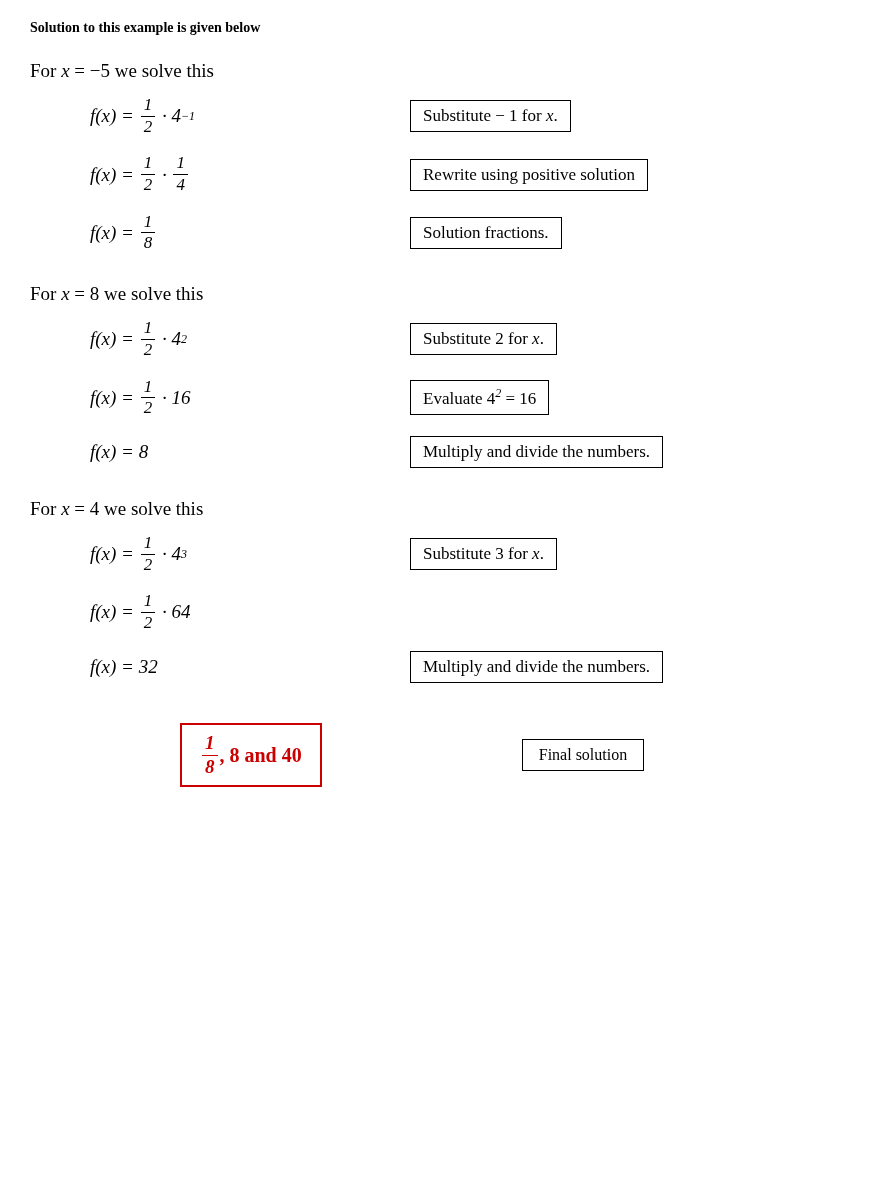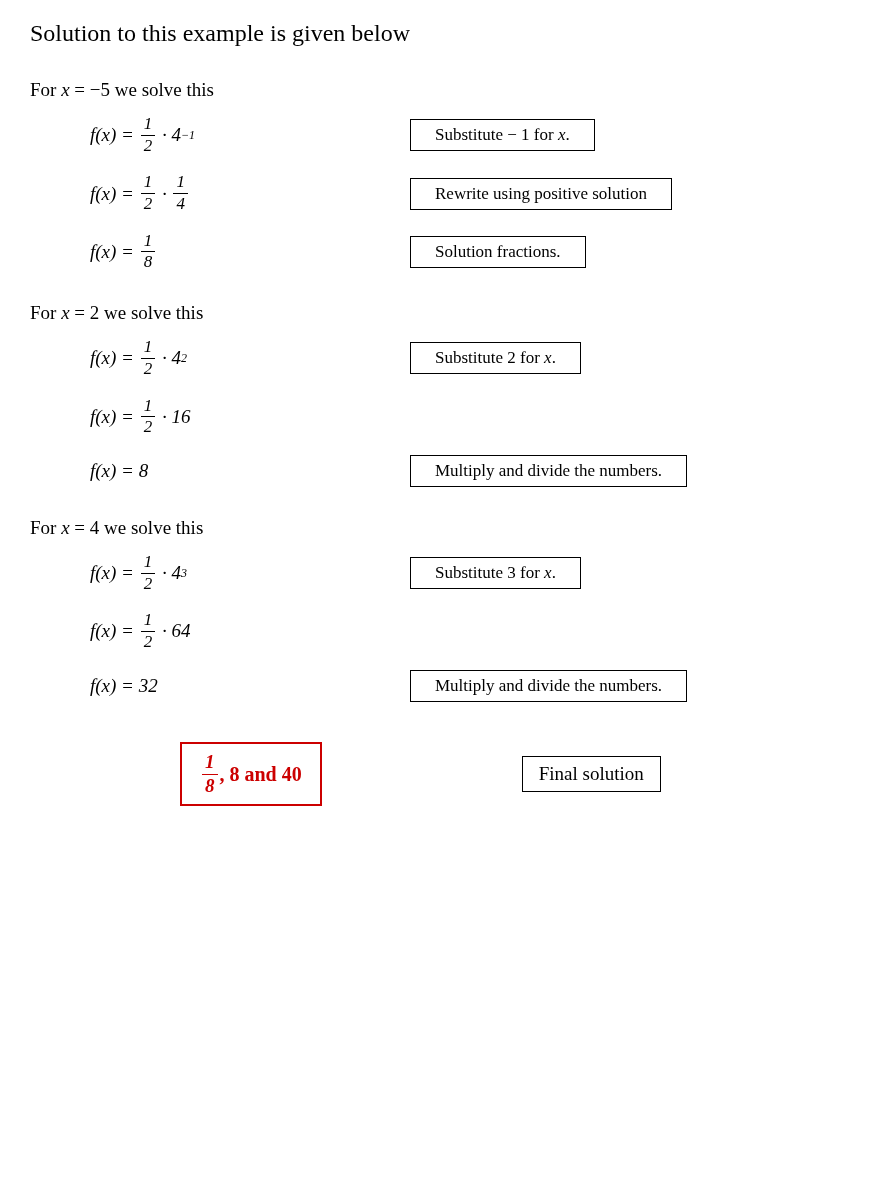--- a/index.html
+++ b/index.html
@@ -6,22 +6,23 @@
     body {
       background: #fff;
       font-family: 'Times New Roman', Times, serif;
       font-size: 18px;
       color: #000;
       width: 882px;
       min-height: 1186px;
       padding: 20px 30px;
     }
     .page-title {
-      font-size: 24px;
-      margin-bottom: 32px;
+      font-size: 14px;
+      margin-bottom: 24px;
+      font-weight: bold;
     }
     .section {
       margin-bottom: 30px;
     }
     .section-header {
       font-size: 19px;
       margin-bottom: 14px;
     }
     .math-row {
       display: flex;
@@ -31,21 +32,21 @@
     }
     .math-expr {
       width: 320px;
       font-style: italic;
       font-size: 19px;
       display: flex;
       align-items: center;
     }
     .annotation-box {
       border: 1.5px solid #000;
-      padding: 5px 24px;
+      padding: 5px 12px;
       font-style: normal;
       font-size: 17px;
       display: inline-block;
     }
     .frac {
       display: inline-flex;
       flex-direction: column;
       align-items: center;
       vertical-align: middle;
       margin: 0 2px;
@@ -82,21 +83,21 @@
       font-size: 19px;
     }
     .final-answer-red {
       color: #cc0000;
       font-weight: bold;
     }
     .final-solution-box {
       border: 1.5px solid #000;
       padding: 6px 16px;
       font-style: normal;
-      font-size: 19px;
+      font-size: 16px;
       display: inline-block;
     }
     .final-row {
       display: flex;
       align-items: center;
       margin-top: 40px;
       margin-bottom: 10px;
       gap: 200px;
       padding-left: 150px;
     }
@@ -147,21 +148,21 @@
           <span class="num">1</span>
           <span class="den">8</span>
         </span>
     </div>
     <div class="annotation-box">Solution fractions.</div>
   </div>
 </div>
 
 <div class="section">
   <div class="section-header">
-    <span class="normal-text">For </span><span class="italic">x</span><span class="normal-text"> = 2 we solve this</span>
+    <span class="normal-text">For </span><span class="italic">x</span><span class="normal-text"> = 8 we solve this</span>
   </div>
 
   <div class="math-row">
     <div class="math-expr">
       <span class="italic">f</span>(<span class="italic">x</span>)&nbsp;=&nbsp;
       <span class="frac">
           <span class="num">1</span>
           <span class="den">2</span>
         </span>
       &nbsp;·&nbsp;4<sup>2</sup>
@@ -171,20 +172,21 @@
 
   <div class="math-row">
     <div class="math-expr">
       <span class="italic">f</span>(<span class="italic">x</span>)&nbsp;=&nbsp;
       <span class="frac">
           <span class="num">1</span>
           <span class="den">2</span>
         </span>
       &nbsp;·&nbsp;16
     </div>
+    <div class="annotation-box">Evaluate 4<sup>2</sup> = 16</div>
   </div>
 
   <div class="math-row">
     <div class="math-expr">
       <span class="italic">f</span>(<span class="italic">x</span>)&nbsp;=&nbsp;8
     </div>
     <div class="annotation-box">Multiply and divide the numbers.</div>
   </div>
 </div>
 

